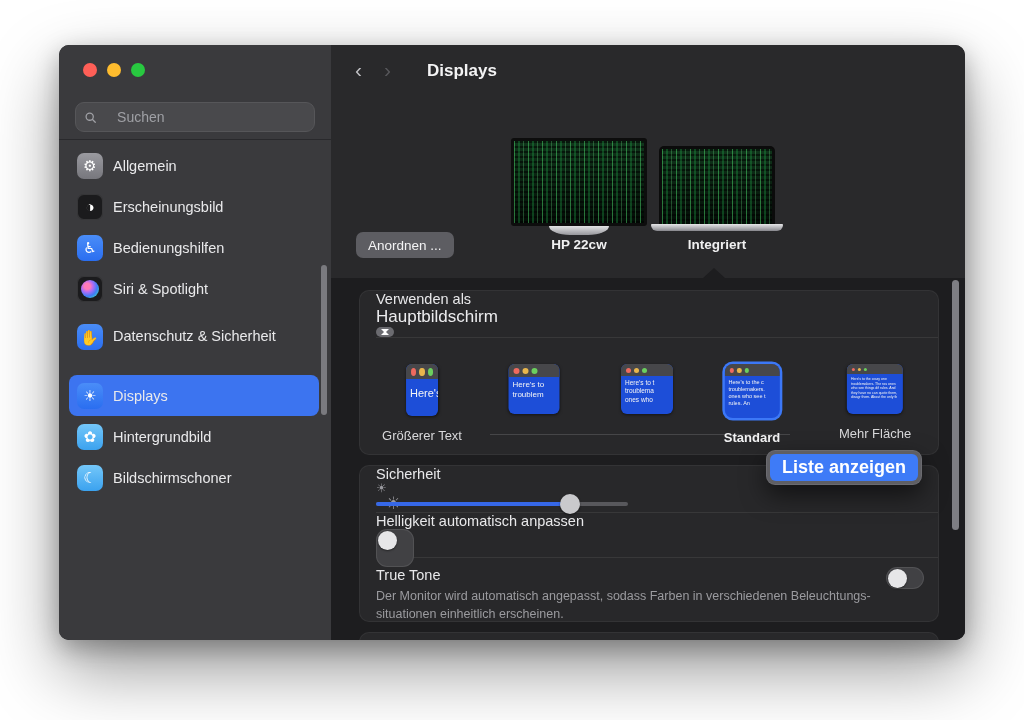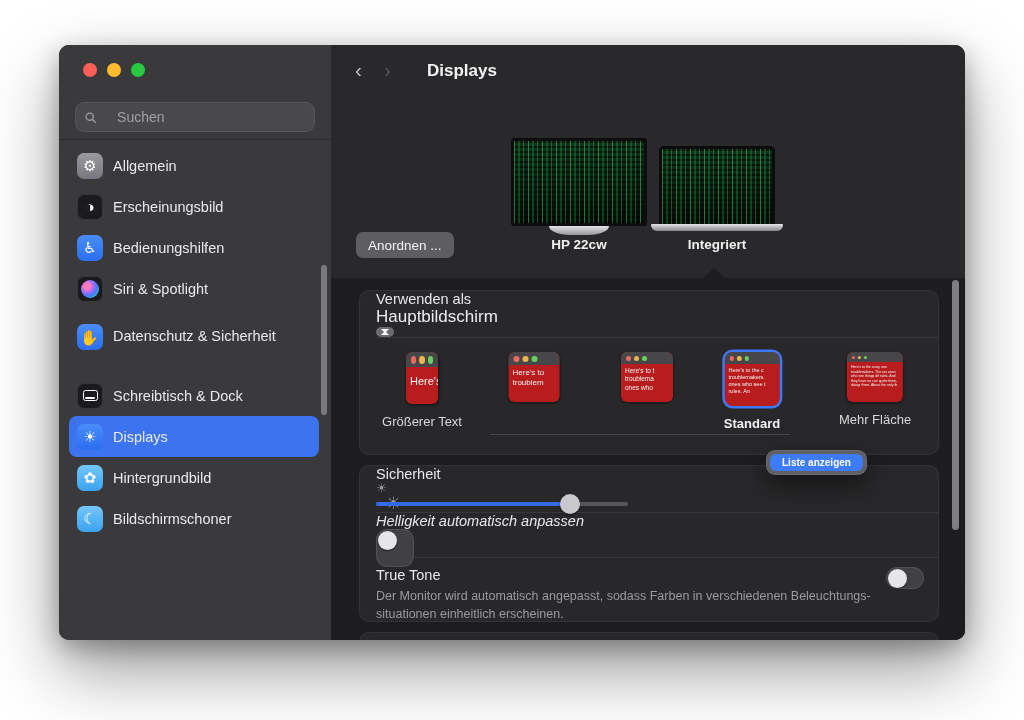--- a/index.html
+++ b/index.html
@@ -94,21 +94,21 @@
   .cdiv { height:1px; margin-left:16px; background:rgba(255,255,255,.075); }
   .select-value { font-size:17px; color:#ececee; margin-right:8px; }
   .chevud { width:18px; height:20px; background:#6b6b70; border-radius:5px; position:relative; }
   .chevud::before,.chevud::after { content:""; position:absolute; left:5px; border-left:4px solid transparent; border-right:4px solid transparent; }
   .chevud::before { top:4px; border-bottom:4px solid #fff; }
   .chevud::after { bottom:4px; border-top:4px solid #fff; }
   
   .opts { position:relative; height:118px; }
   .opt { position:absolute; top:14px; transform:translateX(-50%); text-align:center; }
   .o1{left:62px;} .o2{left:174px;} .o3{left:287px;} .o4{left:392px;} .o5{left:515px;}
-  .thumb { margin:0 auto; background:#b91c1c; border-radius:6px; overflow:hidden; text-align:left;
+  .thumb { margin:12px auto; background:#1d4ed8; border-radius:6px; overflow:hidden; text-align:left;
     box-shadow:0 1px 3px rgba(0,0,0,.5); }
   .t1{width:32px;height:52px;} .t2{width:51px;height:50px;} .t3{width:52px;height:50px;}
   .t4{width:55px;height:54px; box-shadow:0 0 0 2.5px #3c78f7; border-radius:8px;}
   .t5{width:56px;height:50px;}
   .tbar { display:flex; gap:3px; padding:4px 5px 3px 5px; background:#47474a; }
   .dot { border-radius:50%; }
   .d-red{background:#ee6a5f;} .d-yel{background:#e8b64d;} .d-grn{background:#6bcife;}
   .d-grn{background:#6bcf5e;}
   .t1 .dot{width:8px;height:8px;} .t2 .dot{width:6px;height:6px;} .t3 .dot{width:5px;height:5px;}
   .t4 .dot{width:4.5px;height:4.5px;} .t5 .dot{width:3px;height:3px;}
@@ -117,21 +117,21 @@
   .t2 .ttext{font-size:8px; line-height:1.3;}
   .t3 .ttext{font-size:6.5px; line-height:1.3;}
   .t4 .ttext{font-size:5.5px; line-height:1.3;}
   .t5 .ttext{font-size:3.5px; line-height:1.3;}
   .opt-label { margin-top:10px; font-size:13px; color:#d8d8da; white-space:nowrap; }
   .opt-label.std { font-weight:600; color:#f1f1f2; }
   .track-line { position:absolute; left:130px; top:96px; width:300px; height:1px; background:rgba(255,255,255,.14); }
   
   .menu { position:absolute; left:406px; top:112px; background:#5f5f64; border-radius:9px; padding:4px;
     box-shadow:0 10px 24px rgba(0,0,0,.55), inset 0 0 0 1px rgba(255,255,255,.08); z-index:5; }
-  .menu-item { background:#3e7bf7; color:#fff; font-size:10px; font-weight:600;
+  .menu-item { background:#3e7bf7; color:#fff; font-size:18px; font-weight:600;
     border-radius:6px; padding:3px 12px; white-space:nowrap; }
   
   .sun { color:#9a9a9f; line-height:1; }
   .sun.small{ font-size:12px; margin-right:10px; }
   .sun.big{ font-size:17px; margin-left:10px; }
   .slider { position:relative; width:252px; height:20px; }
   .slider .track { position:absolute; left:0; right:0; top:8px; height:4px; border-radius:2px; background:#58585c; }
   .slider .fill { position:absolute; left:0; top:8px; height:4px; border-radius:2px; background:#3668e8; }
   .slider .knob { position:absolute; top:0; width:20px; height:20px; border-radius:50%;
     background:#c9c9cc; box-shadow:0 1px 2px rgba(0,0,0,.5); }
@@ -184,26 +184,20 @@
         <span class="tile black">
             <span class="siri-orb"></span>
           </span>
         <span>Siri &amp; Spotlight</span>
       </div>
       <div class="nav-item two">
         <span class="tile blue">✋</span>
         <span style="line-height:1.35">Datenschutz &amp; Sicherheit</span>
       </div>
       <div class="nav-gap"></div>
-      <div class="nav-item">
-        <span class="tile black">
-            <span class="dock-glyph"></span>
-          </span>
-        <span>Schreibtisch &amp; Dock</span>
-      </div>
       <div class="nav-item selected">
         <span class="tile blue">☀</span>
         <span>Displays</span>
       </div>
       <div class="nav-item">
         <span class="tile cyan">✿</span>
         <span>Hintergrundbild</span>
       </div>
       <div class="nav-item">
         <span class="tile cyan">☾</span>
@@ -312,21 +306,21 @@
           <span class="spacer"></span>
           <span class="sun small">☀</span>
           <div class="slider">
             <div class="track"></div>
             <div class="fill" style="width: 77%;"></div>
             <div class="knob" style="left: calc(77% - 10px);"></div>
           </div>
           <span class="sun big">☀</span>
         </div>
         <div class="cdiv"></div>
-        <div class="crow" style="height:44px;font-style:italic;">
+        <div class="crow" style="height:44px;">
           <span class="lbl">Helligkeit automatisch anpassen</span>
           <span class="spacer"></span>
           <div class="toggle">
               <div class="tknob"></div>
             </div>
         </div>
         <div class="cdiv"></div>
         <div class="truetone-row">
           <div class="tt-left">
             <div class="tt-title">True Tone</div>

